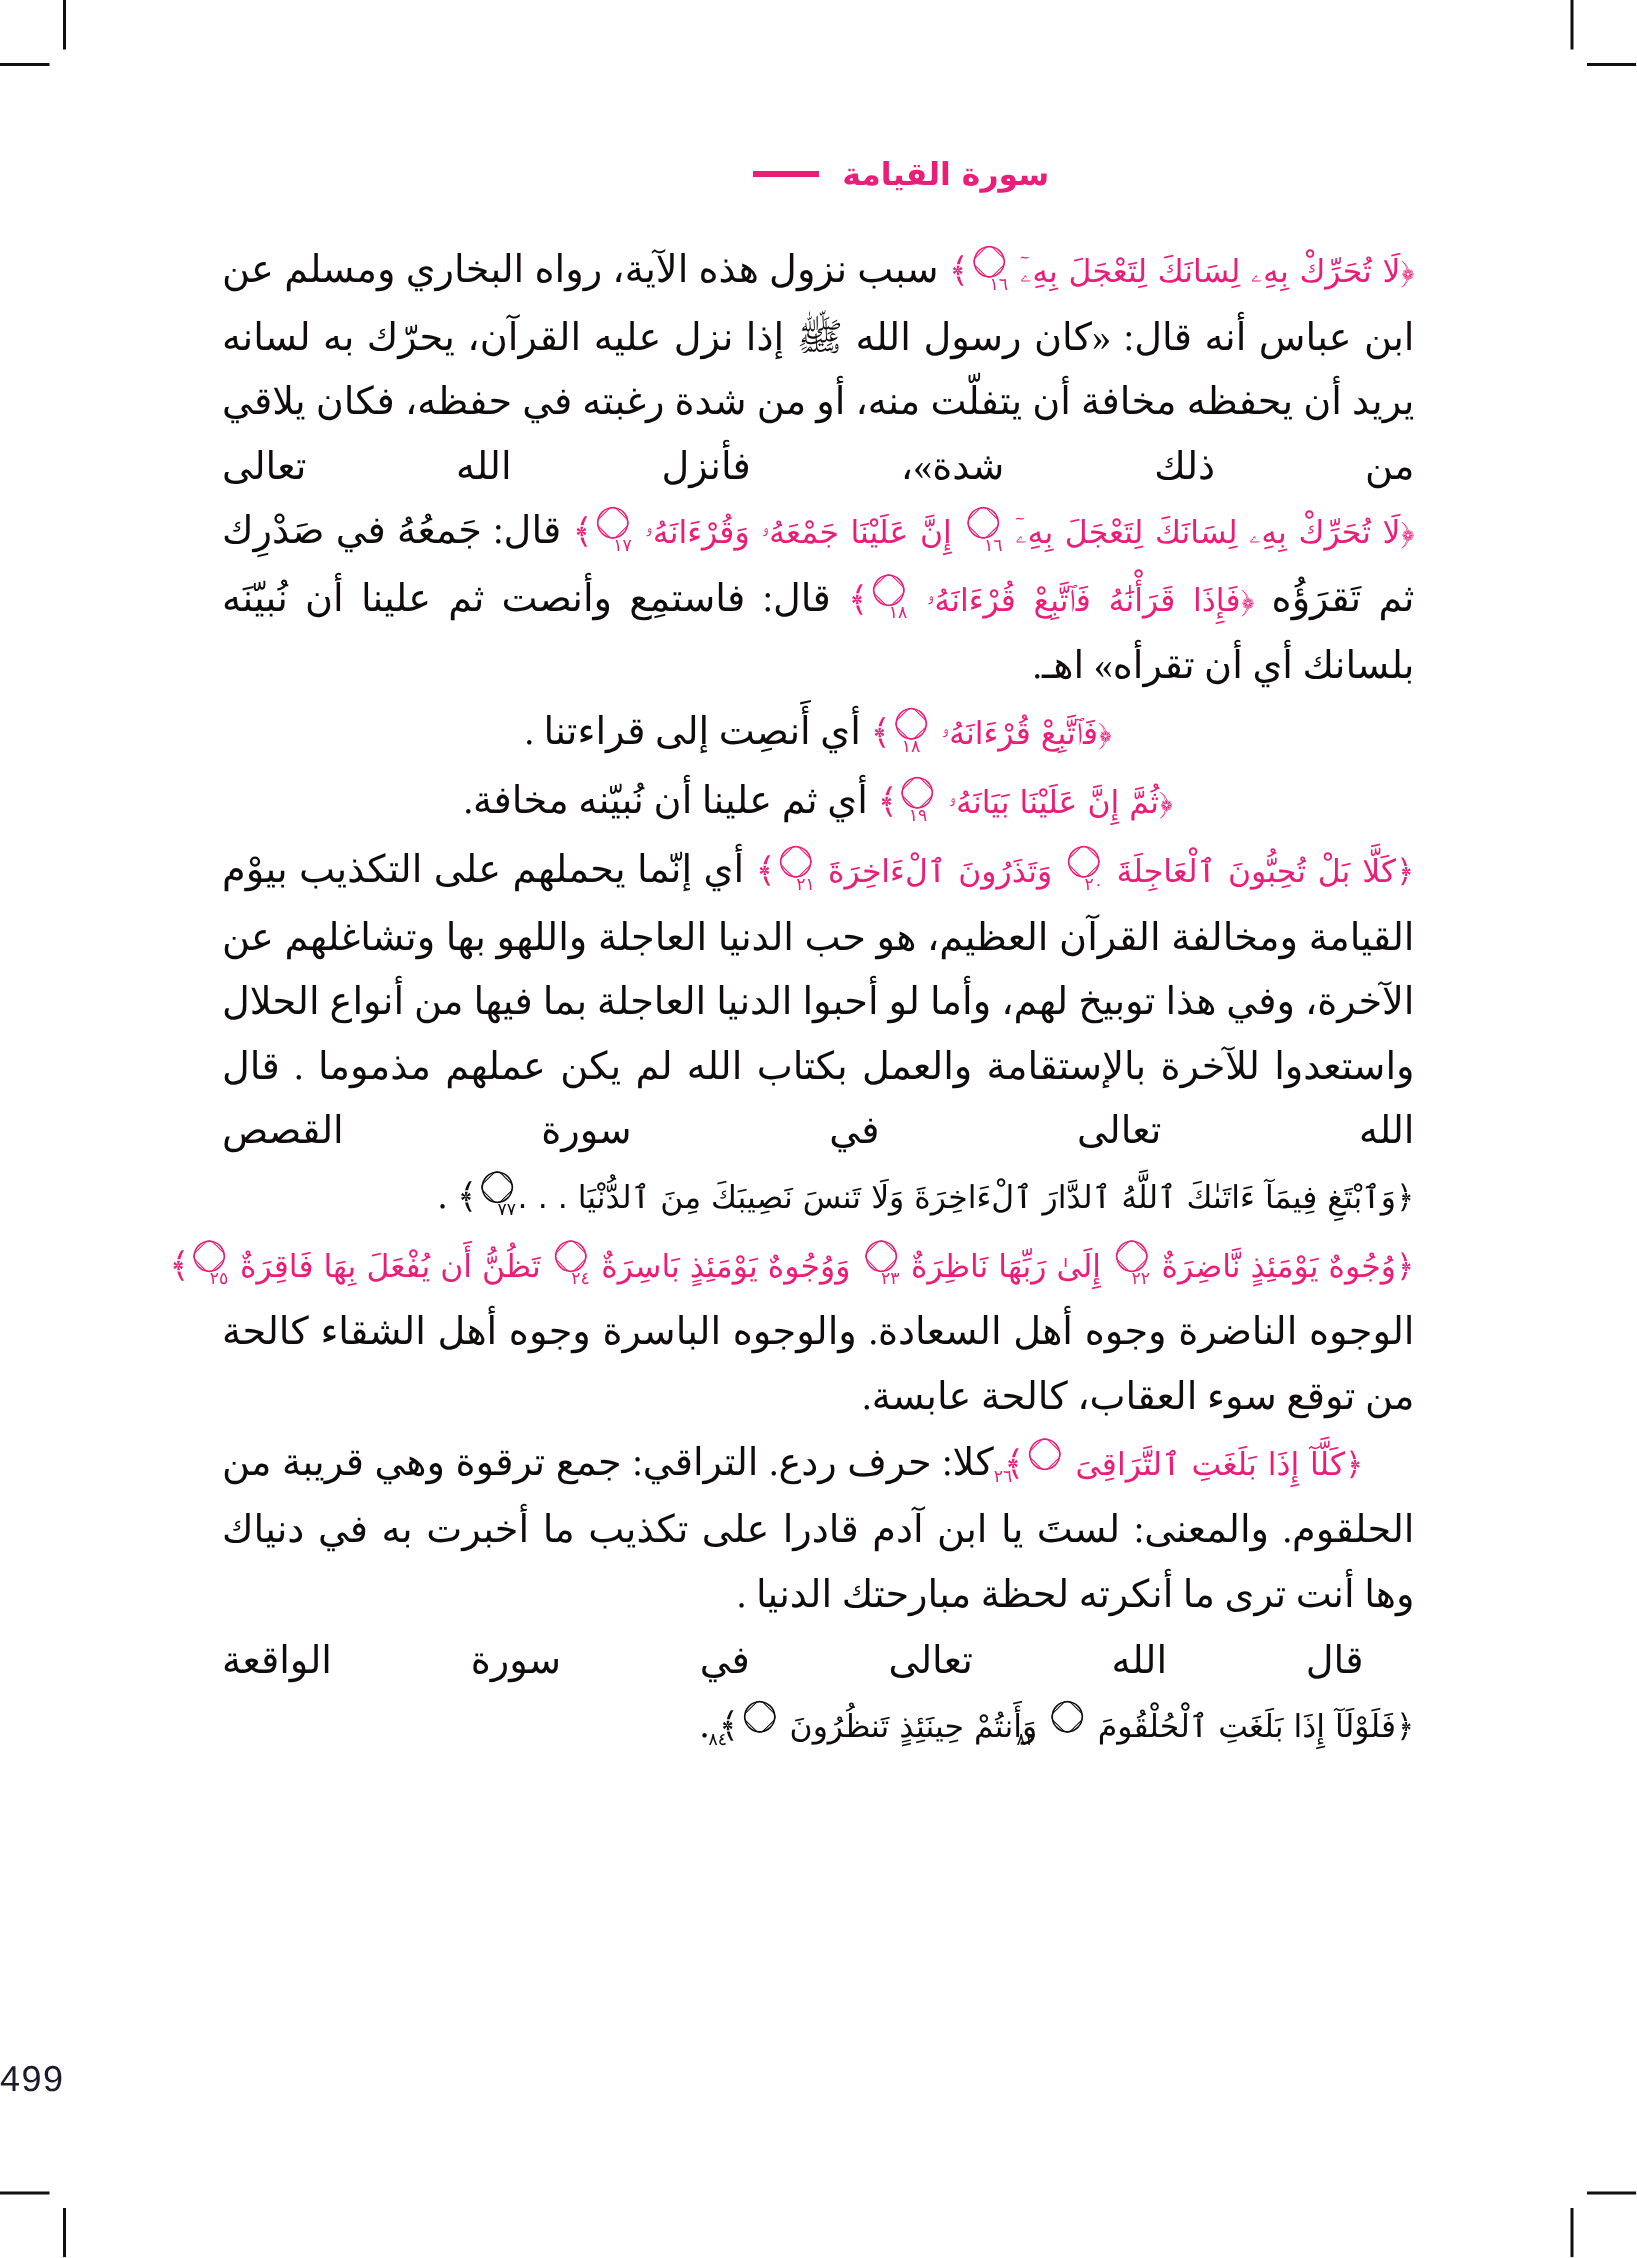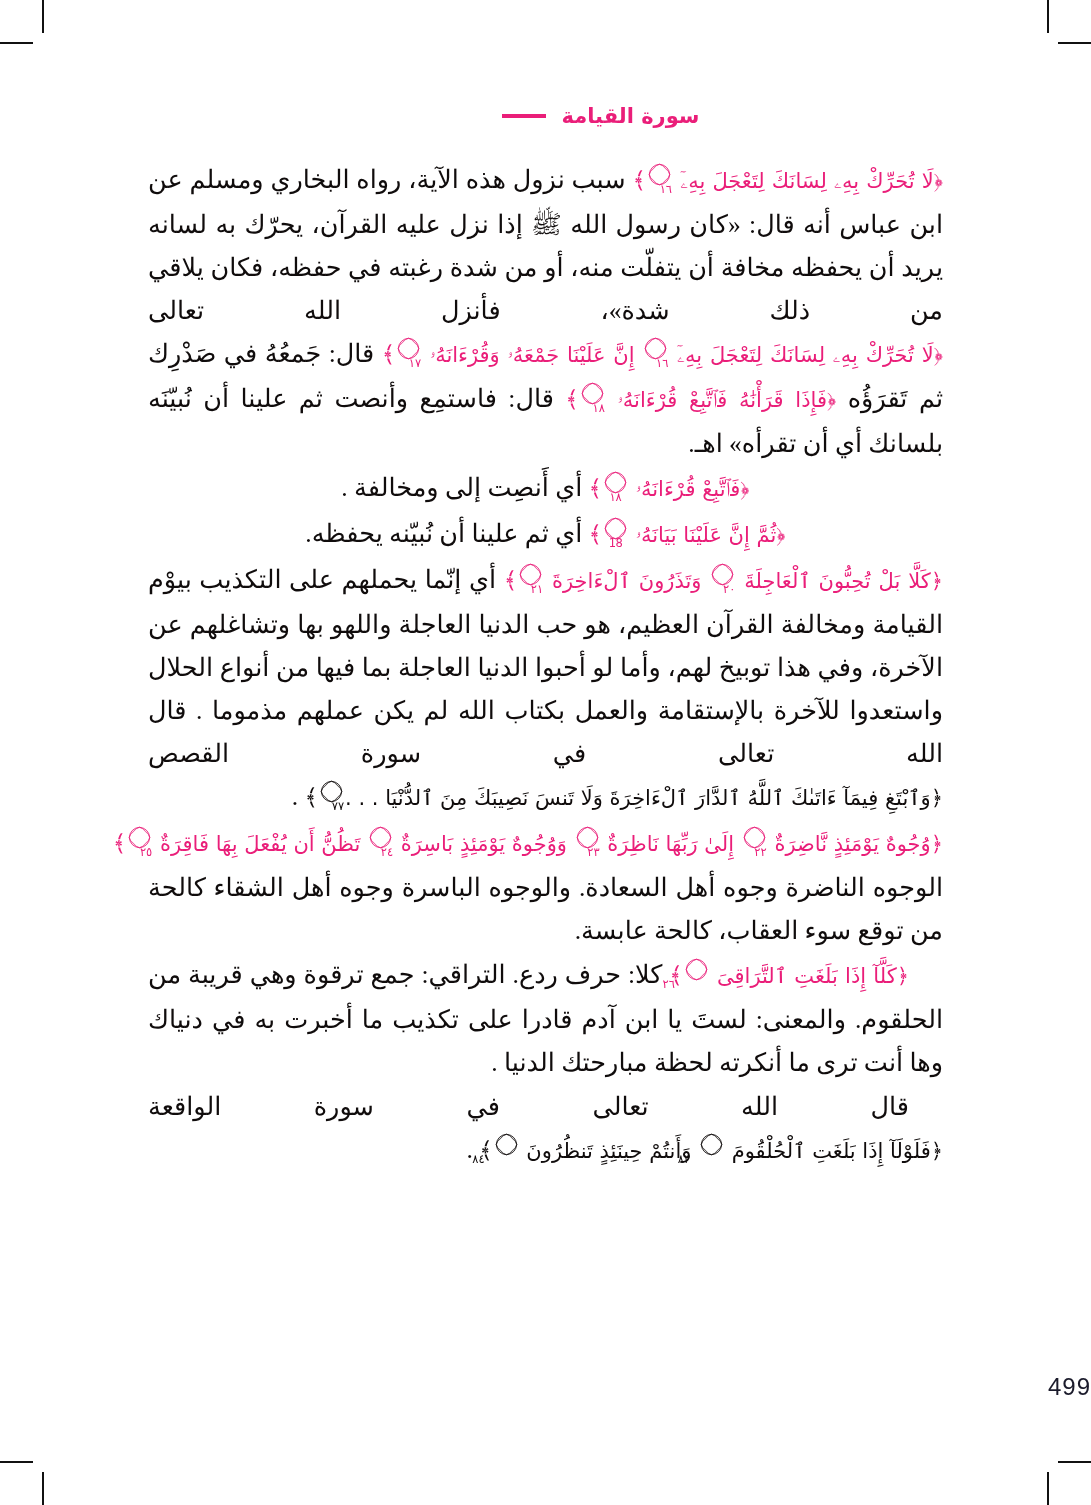--- a/index.html
+++ b/index.html
@@ -118,21 +118,21 @@
     z-index: 2;
     display: block;
     margin-top: 15px;
   }
 
   
   .folio {
     position: absolute;
     bottom: 104px;
     left: 0; right: 0;
-    text-align: right;
+    text-align: left;
     font-family: "Liberation Sans", sans-serif;
     font-size: 24px;
     color: #1b1b2b;
     letter-spacing: 1px;
   }
 </style>
 </head>
 <body>
 
 <div class="page">
@@ -146,22 +146,22 @@
   <div class="crop crop-br-v"></div>
   <div class="crop crop-br-h"></div>
 
   <div class="runhead">
     <span class="runhead-title">سورة القيامة</span>
     <span class="runhead-rule"></span>
   </div>
 
   <div class="textblock" id="textblock">
       <p class="para"><span class="ayah pink"><span>﴿لَا تُحَرِّكْ بِهِۦ لِسَانَكَ لِتَعْجَلَ بِهِۦٓ </span><span class="ayahnum"><span class="frame"></span><span class="frame2"></span><span class="num">١٦</span></span><span class="brace">﴾</span></span><span> سبب نزول هذه الآية، رواه البخاري ومسلم عن ابن عباس أنه قال: «كان رسول الله ﷺ إذا نزل عليه القرآن، يحرّك به لسانه يريد أن يحفظه مخافة أن يتفلّت منه، أو من شدة رغبته في حفظه، فكان يلاقي من ذلك شدة»، فأنزل الله تعالى </span><span class="ayah pink"><span>﴿لَا تُحَرِّكْ بِهِۦ لِسَانَكَ لِتَعْجَلَ بِهِۦٓ </span><span class="ayahnum"><span class="frame"></span><span class="frame2"></span><span class="num">١٦</span></span></span><span class="ayah pink"><span> إِنَّ عَلَيْنَا جَمْعَهُۥ وَقُرْءَانَهُۥ </span><span class="ayahnum"><span class="frame"></span><span class="frame2"></span><span class="num">١٧</span></span><span class="brace">﴾</span></span><span> قال: جَمعُهُ في صَدْرِك ثم تَقرَؤُه </span><span class="ayah pink"><span>﴿فَإِذَا قَرَأْنَٰهُ فَٱتَّبِعْ قُرْءَانَهُۥ </span><span class="ayahnum"><span class="frame"></span><span class="frame2"></span><span class="num">١٨</span></span><span class="brace">﴾</span></span><span> قال: فاستمِع وأنصت ثم علينا أن نُبيّنَه بلسانك أي أن تقرأه» اهـ.</span></p>
-      <p class="para center"><span class="ayah pink"><span>﴿فَٱتَّبِعْ قُرْءَانَهُۥ </span><span class="ayahnum"><span class="frame"></span><span class="frame2"></span><span class="num">١٨</span></span><span class="brace">﴾</span></span><span> أي أَنصِت إلى ومخالفة .</span></p>
-      <p class="para center"><span class="ayah pink"><span>﴿ثُمَّ إِنَّ عَلَيْنَا بَيَانَهُۥ </span><span class="ayahnum"><span class="frame"></span><span class="frame2"></span><span class="num">18</span></span><span class="brace">﴾</span></span><span> أي ثم علينا أن نُبيّنه يحفظه.</span></p>
+      <p class="para center"><span class="ayah pink"><span>﴿فَٱتَّبِعْ قُرْءَانَهُۥ </span><span class="ayahnum"><span class="frame"></span><span class="frame2"></span><span class="num">١٨</span></span><span class="brace">﴾</span></span><span> أي أَنصِت إلى قراءتنا .</span></p>
+      <p class="para center"><span class="ayah pink"><span>﴿ثُمَّ إِنَّ عَلَيْنَا بَيَانَهُۥ </span><span class="ayahnum"><span class="frame"></span><span class="frame2"></span><span class="num">١٩</span></span><span class="brace">﴾</span></span><span> أي ثم علينا أن نُبيّنه مخافة.</span></p>
       <p class="para"><span class="ayah pink"><span>﴿كَلَّا بَلْ تُحِبُّونَ ٱلْعَاجِلَةَ </span><span class="ayahnum"><span class="frame"></span><span class="frame2"></span><span class="num">٢٠</span></span></span><span class="ayah pink"><span> وَتَذَرُونَ ٱلْءَاخِرَةَ </span><span class="ayahnum"><span class="frame"></span><span class="frame2"></span><span class="num">٢١</span></span><span class="brace">﴾</span></span><span> أي إنّما يحملهم على التكذيب بيوْم القيامة ومخالفة القرآن العظيم، هو حب الدنيا العاجلة واللهو بها وتشاغلهم عن الآخرة، وفي هذا توبيخ لهم، وأما لو أحبوا الدنيا العاجلة بما فيها من أنواع الحلال واستعدوا للآخرة بالإستقامة والعمل بكتاب الله لم يكن عملهم مذموما . قال الله تعالى في سورة القصص </span><span class="ayah black"><span>﴿وَٱبْتَغِ فِيمَآ ءَاتَىٰكَ ٱللَّهُ ٱلدَّارَ ٱلْءَاخِرَةَ وَلَا تَنسَ نَصِيبَكَ مِنَ ٱلدُّنْيَا . . .</span><span class="ayahnum"><span class="frame"></span><span class="frame2"></span><span class="num">٧٧</span></span><span class="brace">﴾</span></span><span> .</span></p>
       <p class="para"><span class="ayah pink"><span>﴿وُجُوهٌ يَوْمَئِذٍ نَّاضِرَةٌ </span><span class="ayahnum"><span class="frame"></span><span class="frame2"></span><span class="num">٢٢</span></span></span><span class="ayah pink"><span> إِلَىٰ رَبِّهَا نَاظِرَةٌ </span><span class="ayahnum"><span class="frame"></span><span class="frame2"></span><span class="num">٢٣</span></span></span><span class="ayah pink"><span> وَوُجُوهٌ يَوْمَئِذٍ بَاسِرَةٌ </span><span class="ayahnum"><span class="frame"></span><span class="frame2"></span><span class="num">٢٤</span></span></span><span class="ayah pink"><span> تَظُنُّ أَن يُفْعَلَ بِهَا فَاقِرَةٌ </span><span class="ayahnum"><span class="frame"></span><span class="frame2"></span><span class="num">٢٥</span></span><span class="brace">﴾</span></span><span> الوجوه الناضرة وجوه أهل السعادة. والوجوه الباسرة وجوه أهل الشقاء كالحة من توقع سوء العقاب، كالحة عابسة.</span></p>
       <p class="para indent"><span class="ayah pink"><span>﴿كَلَّآ إِذَا بَلَغَتِ ٱلتَّرَاقِىَ </span><span class="ayahnum"><span class="frame"></span><span class="frame2"></span><span class="num">٢٦</span></span><span class="brace">﴾</span></span><span> كلا: حرف ردع. التراقي: جمع ترقوة وهي قريبة من الحلقوم. والمعنى: لستَ يا ابن آدم قادرا على تكذيب ما أخبرت به في دنياك وها أنت ترى ما أنكرته لحظة مبارحتك الدنيا .</span></p>
       <p class="para indent"><span>قال الله تعالى في سورة الواقعة </span><span class="ayah black"><span>﴿فَلَوْلَآ إِذَا بَلَغَتِ ٱلْحُلْقُومَ </span><span class="ayahnum"><span class="frame"></span><span class="frame2"></span><span class="num">٨٣</span></span></span><span class="ayah black"><span> وَأَنتُمْ حِينَئِذٍ تَنظُرُونَ </span><span class="ayahnum"><span class="frame"></span><span class="frame2"></span><span class="num">٨٤</span></span><span class="brace">﴾</span></span><span> .</span></p>
     </div>
 
   <div class="folio">499</div>
 
 </div>
 

